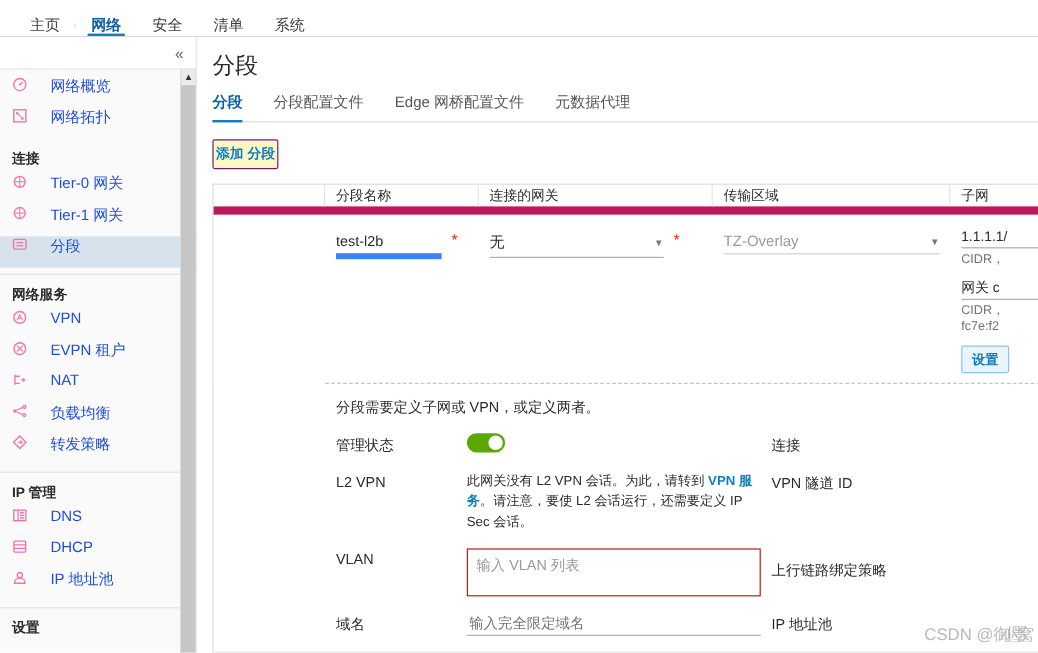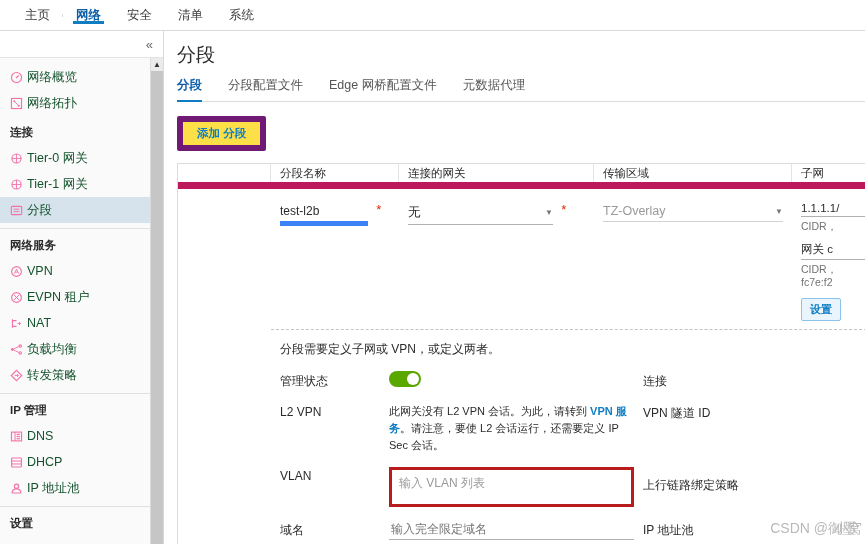--- a/index.html
+++ b/index.html
@@ -10,21 +10,21 @@
     font-size: 12px;
     color: #2b2b2b;
     background: #fff;
   }
 
   
   .topnav {
     height: 31px;
     border-bottom: 1px solid #d9d9d9;
     display: flex;
-    align-items: center;
+    align-items: flex-end;
     background: #fff;
     padding-left: 12px;
   }
   .topnav-item {
     display: flex; align-items: center;
     padding: 0 13px;
     font-size: 12.5px;
     color: #3b3b3b;
     cursor: pointer;
     position: relative;
@@ -67,26 +67,26 @@
     cursor: pointer;
     color: #666;
     font-size: 13px;
   }
   .sidebar-scroll {
     flex: 1;
     overflow: hidden;
     position: relative;
   }
   .nav-item {
-    display: flex; align-items: center;
+    display: flex; align-items: flex-start;
     height: 26px;
     padding-left: 10px;
-    gap: 4px;
+    gap: 19px;
     font-size: 12.5px;
-    color: #14532d;
+    color: #1d4ed8;
     cursor: pointer;
   }
   .nav-item.selected { background: #d6e3ec; }
   .nav-icon {
     width: 13px; height: 13px;
     flex: 0 0 13px;
     display: block;
   }
   .nav-group-label {
     font-size: 11.5px;
@@ -147,26 +147,26 @@
   .tab.active { color: #0f60a8; font-weight: bold; }
   .tab.active::after {
     content: "";
     position: absolute;
     left: 0; right: 13px; bottom: -1px;
     height: 2.5px; background: #0f7dc2;
   }
   .add-btn {
     margin: 14px 0 12px 0;
     display: inline-block;
-    border: 6px solid #701a75;
+    border: 1px solid #701a75;
     color: #0f7dc2;
-    background: #fde047;
+    background: #fef9c3;
     font-size: 11.5px;
     font-weight: bold;
-    padding: 4px 14px;
+    padding: 4px 2px;
     border-radius: 2px;
     cursor: pointer;
   }
 
   
   .seg-table {
     border: 1px solid #dcdcdc;
     border-right: none;
     background: #fff;
     width: 689px;
@@ -273,21 +273,21 @@
     width: 12px; height: 12px; border-radius: 50%;
     background: #fff;
   }
   .note-text {
     font-size: 11px; color: #2b2b2b; line-height: 1.55;
   }
   .lnk { color: #0f7dc2; cursor: pointer; }
   .lnk.bold { font-weight: bold; }
 
   .textarea-box {
-    border: 3px solid #b91c1c;
+    border: 1px solid #b91c1c;
     height: 40px;
     padding: 5px 7px;
     font-size: 12px;
     color: #9a9a9a;
     background: #fff;
     cursor: text;
   }
   .inp-ph {
     border: none; border-bottom: 1px solid #b0b0b0;
     width: 100%;

